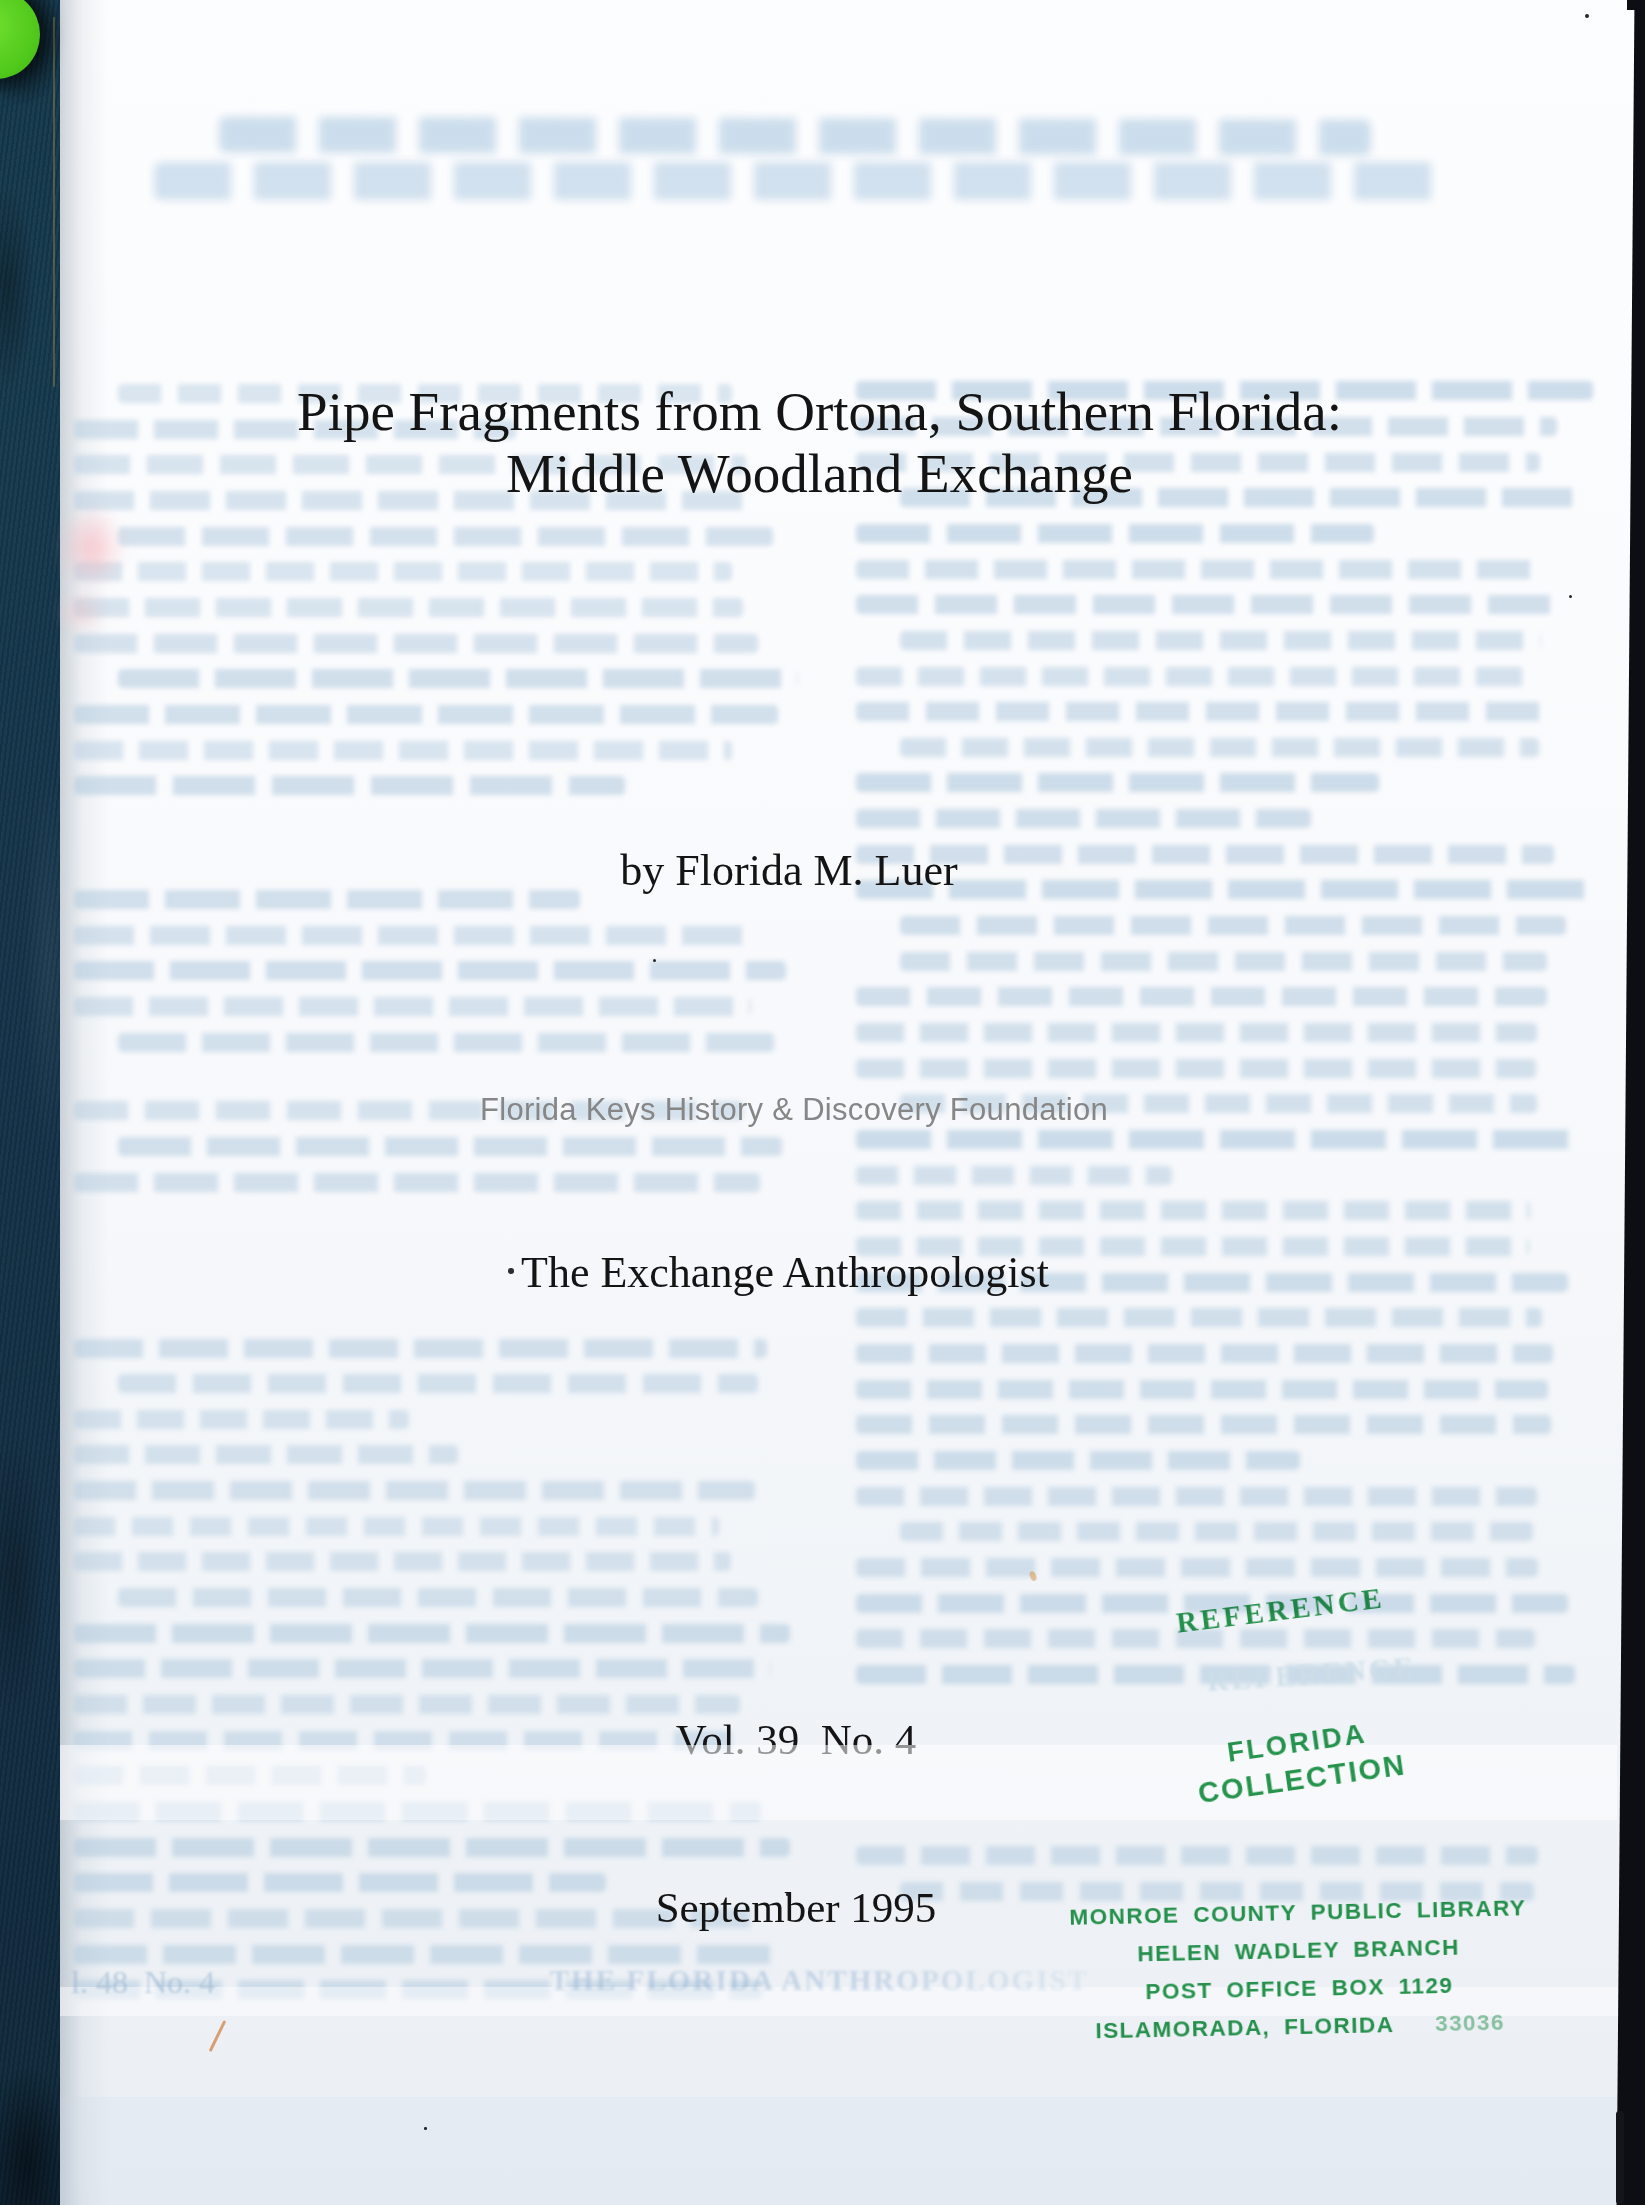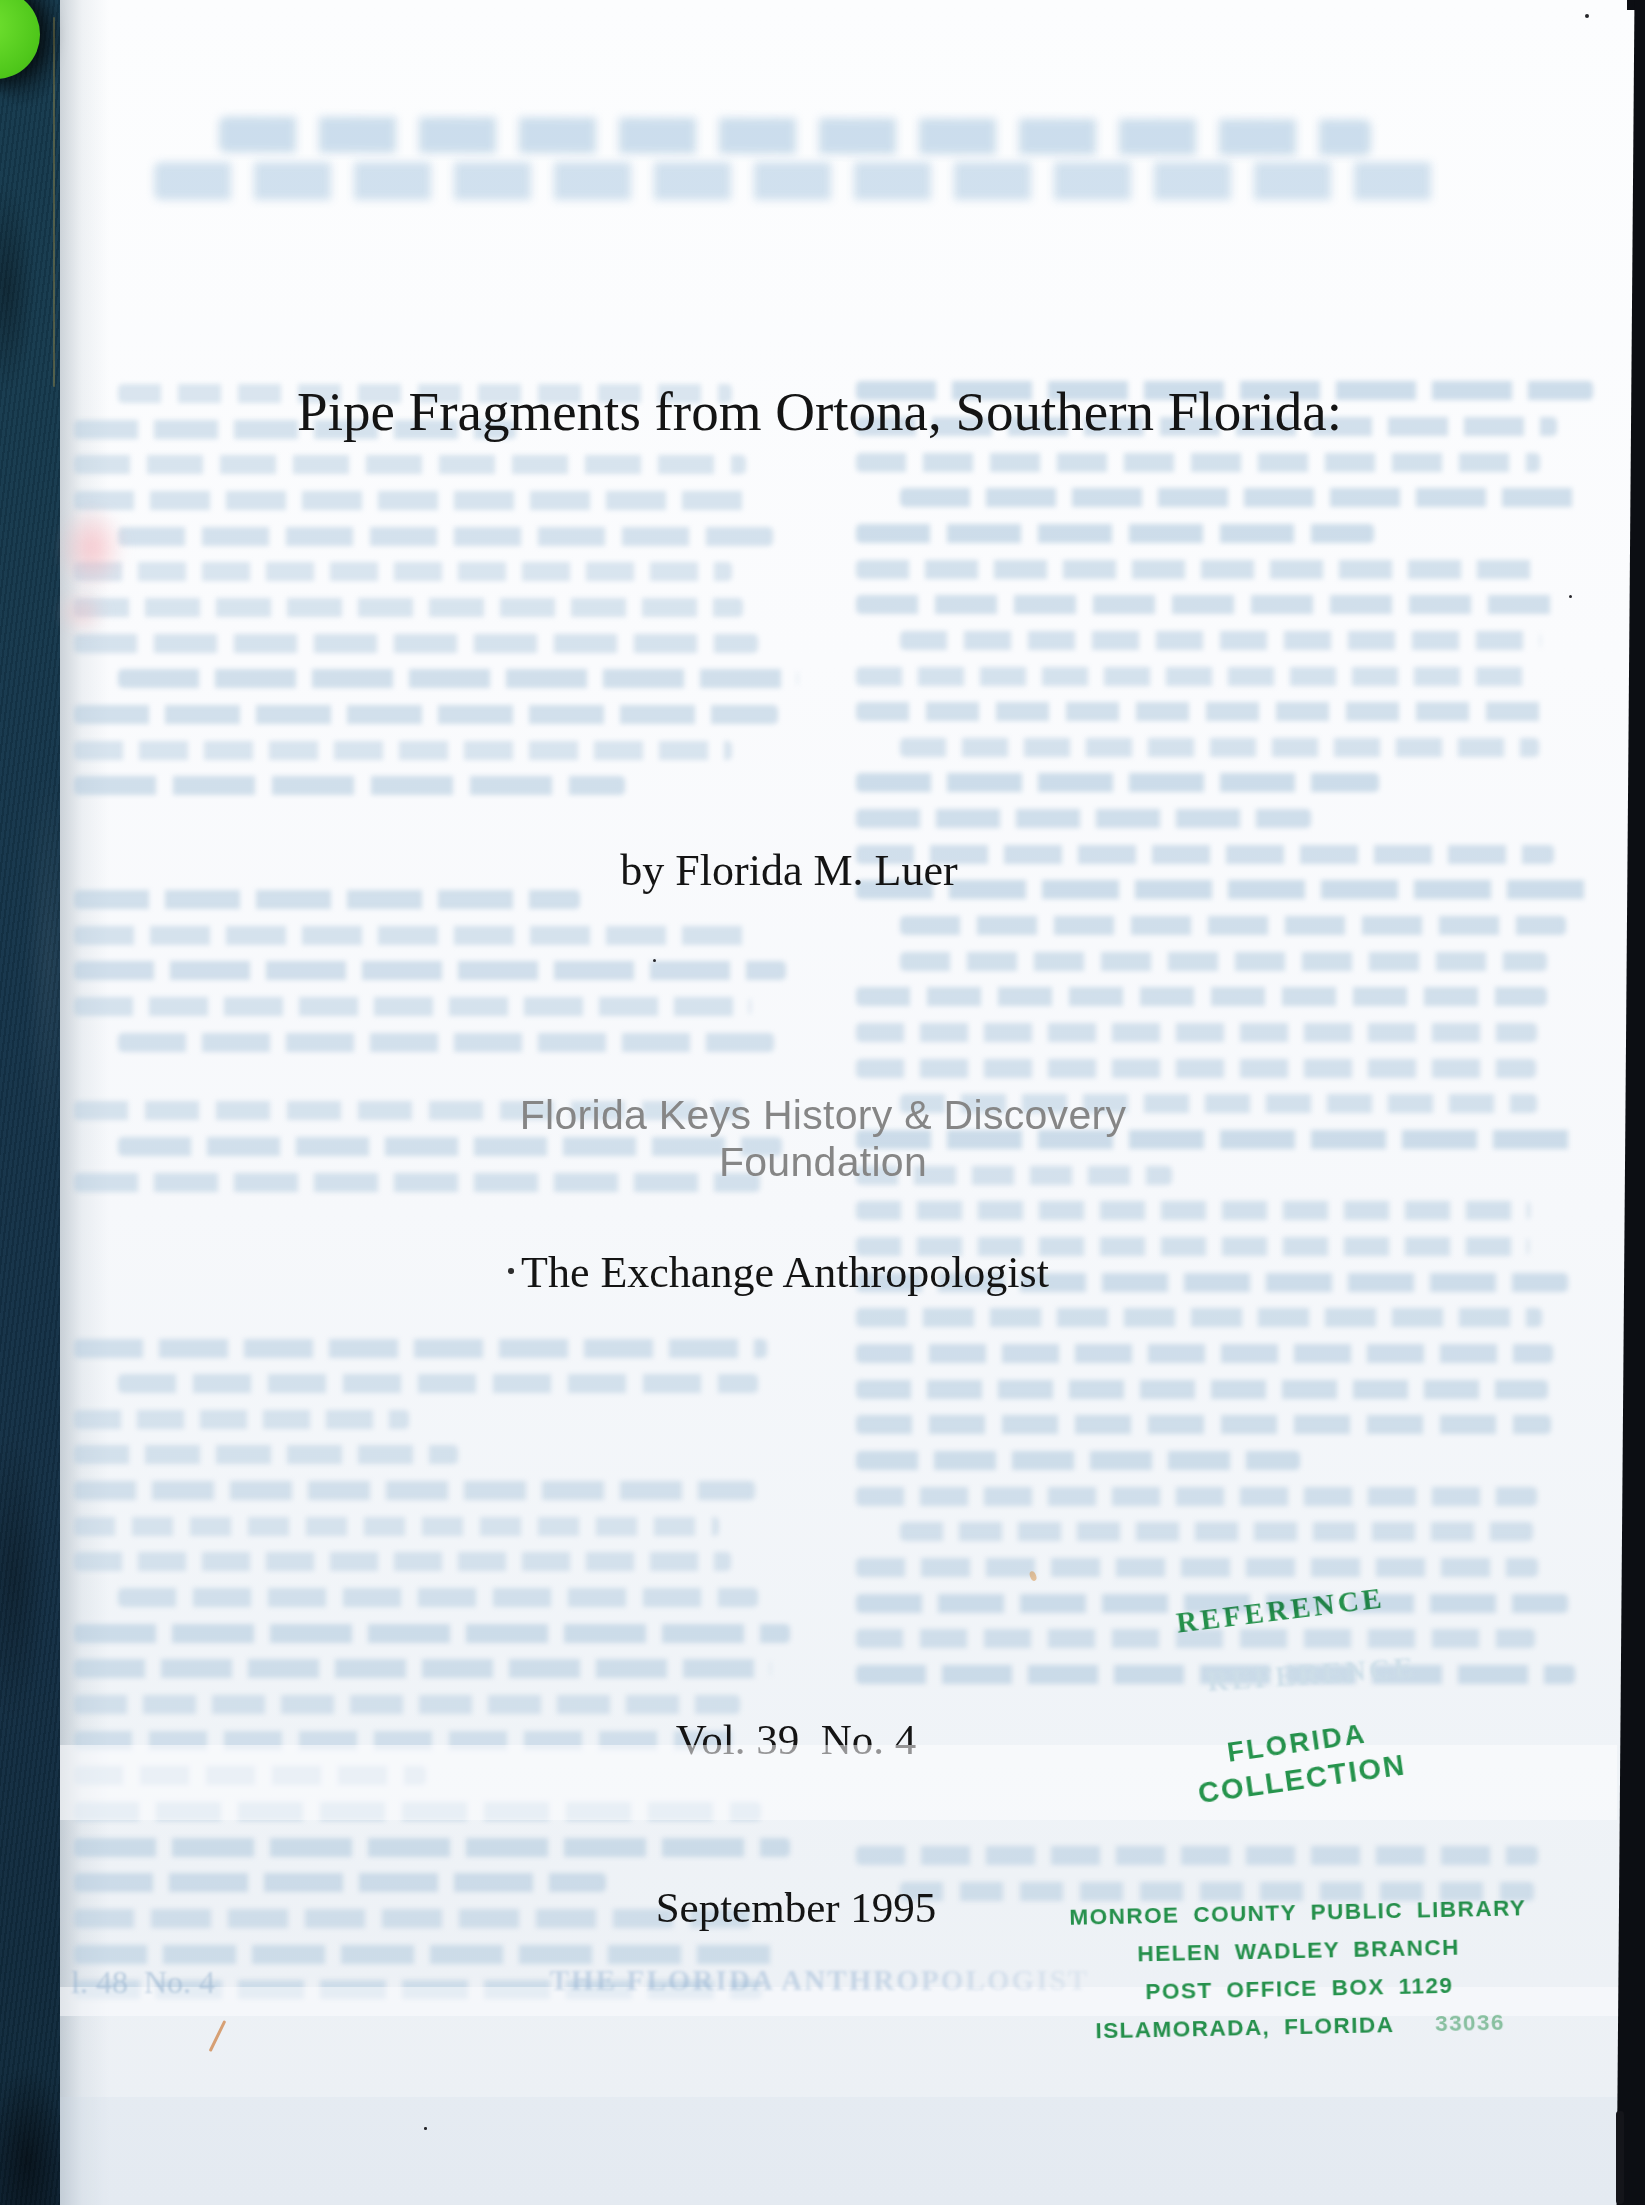--- a/index.html
+++ b/index.html
@@ -37,23 +37,23 @@
 
   
   .inktext{color:#141414;filter:blur(0.2px);text-align:center;}
   .title{left:65px;top:381px;width:1509px;font-size:55px;line-height:62px;font-weight:400;}
   .byline{left:446px;top:845px;width:686px;font-size:44px;}
   .journal{left:442px;top:1247px;width:686px;font-size:44px;}
   .volblock{left:453px;top:1600px;width:686px;font-size:43px;line-height:56px;white-space:pre-wrap;}
   .journal-dot{left:508px;top:1268px;width:5.5px;height:5.5px;border-radius:50%;background:#2e2e2e;}
 
   
-  .watermark{left:480px;top:1092px;width:686px;text-align:center;
+  .watermark{left:480px;top:1092px;width:686px;text-align:left;
     font-family:"Liberation Sans","DejaVu Sans",sans-serif;
-    font-size:41px;font-weight:400;color:#868686;letter-spacing:0.3px;}
+    font-size:31px;font-weight:400;color:#868686;letter-spacing:0.3px;}
 
   
   .stamp{color:#27984e;text-align:center;filter:blur(0.4px);mix-blend-mode:multiply;}
   .st-reference{left:1164px;top:1594px;width:233px;transform:rotate(-7deg);
     font-family:"Liberation Serif",serif;font-weight:700;font-size:29px;letter-spacing:3.4px;}
   .st-ref-ghost{left:1207px;top:1658px;width:206px;transform:rotate(-4deg) ;
     font-family:"Liberation Serif",serif;font-weight:700;font-size:29px;letter-spacing:3.4px;
     color:#cddee8;filter:blur(1.8px);text-align:center;}
   .st-flcol{left:1190px;top:1725px;width:219px;transform:rotate(-8deg);line-height:36px;
     font-family:"Liberation Sans",sans-serif;font-weight:700;}
@@ -187,20 +187,21 @@
       <div class="abs" style="left: 856px; top: 1558px; width: 682px; height: 18.5px; border-radius: 4.8px; filter: blur(2.4px); background: repeating-linear-gradient(90deg, rgba(170, 197, 219, 0.48) 0px, rgba(170, 197, 219, 0.48) 49px, rgba(255, 255, 255, 0) 49px, rgba(255, 255, 255, 0) 65px);"></div>
       <div class="abs" style="left: 856px; top: 1594px; width: 712px; height: 18.5px; border-radius: 4.8px; filter: blur(2.4px); background: repeating-linear-gradient(90deg, rgba(170, 197, 219, 0.53) 0px, rgba(170, 197, 219, 0.53) 66px, rgba(255, 255, 255, 0) 66px, rgba(255, 255, 255, 0) 82px);"></div>
       <div class="abs" style="left: 856px; top: 1629px; width: 679px; height: 18.5px; border-radius: 4.8px; filter: blur(2.4px); background: repeating-linear-gradient(90deg, rgba(170, 197, 219, 0.48) 0px, rgba(170, 197, 219, 0.48) 47px, rgba(255, 255, 255, 0) 47px, rgba(255, 255, 255, 0) 64px);"></div>
       <div class="abs" style="left: 856px; top: 1665px; width: 719px; height: 18.5px; border-radius: 4.8px; filter: blur(2.4px); background: repeating-linear-gradient(90deg, rgba(170, 197, 219, 0.54) 0px, rgba(170, 197, 219, 0.54) 70px, rgba(255, 255, 255, 0) 70px, rgba(255, 255, 255, 0) 86px);"></div>
       <div class="abs" style="left: 856px; top: 1846px; width: 682px; height: 18.5px; border-radius: 4.8px; filter: blur(2.4px); background: repeating-linear-gradient(90deg, rgba(170, 197, 219, 0.48) 0px, rgba(170, 197, 219, 0.48) 49px, rgba(255, 255, 255, 0) 49px, rgba(255, 255, 255, 0) 65px);"></div>
       <div class="abs" style="left: 900px; top: 1882px; width: 634px; height: 18.5px; border-radius: 4.8px; filter: blur(2.4px); background: repeating-linear-gradient(90deg, rgba(170, 197, 219, 0.47) 0px, rgba(170, 197, 219, 0.47) 43px, rgba(255, 255, 255, 0) 43px, rgba(255, 255, 255, 0) 60px);"></div>
     </div>
 
   <div class="abs inktext title">
     <div>Pipe Fragments from Ortona, Southern Florida:</div>
+    <div>Middle Woodland Exchange</div>
   </div>
 
   <div class="abs inktext byline">by Florida M. Luer</div>
 
   <div class="abs watermark">Florida Keys History &amp; Discovery Foundation</div>
 
   <div class="abs journal-dot"></div>
   <div class="abs inktext journal">The Exchange Anthropologist</div>
 
   <div class="abs inktext volblock">

